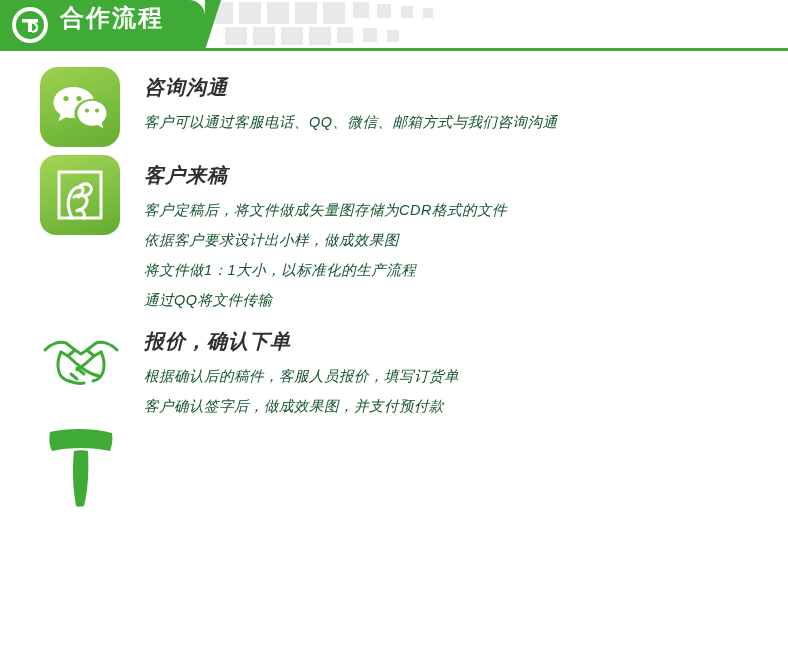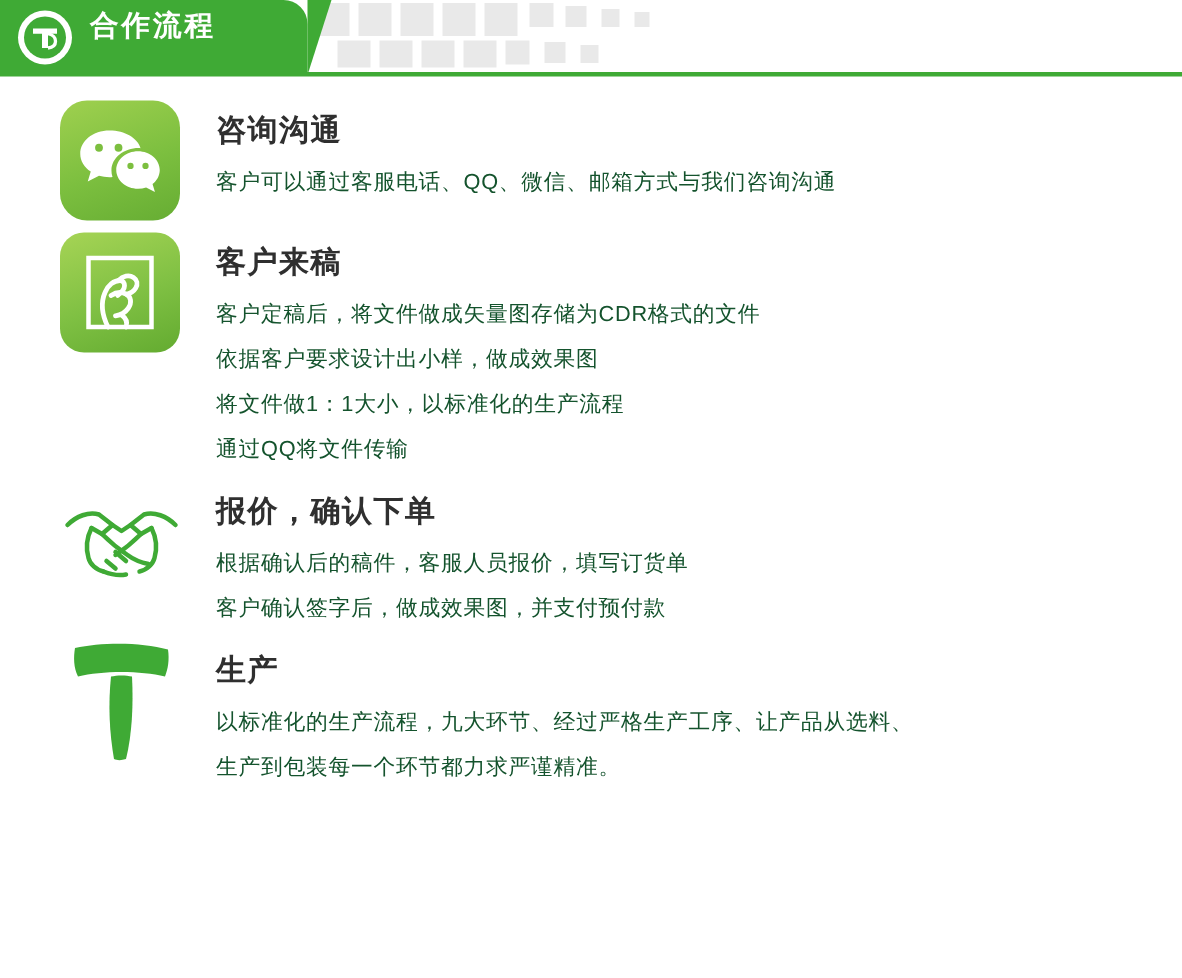--- a/index.html
+++ b/index.html
@@ -72,21 +72,21 @@
     justify-content: center;
   }
   .logo-circle svg { display: block; }
   .header-titles {
     position: absolute;
     left: 60px;
     top: 6px;
     color: #ffffff;
   }
   .header-title-cn {
-    font-size: 19px;
+    font-size: 24px;
     font-weight: bold;
     letter-spacing: 2px;
     line-height: 24px;
   }
   .header-title-en {
     font-size: 10px;
     letter-spacing: 1px;
     line-height: 14px;
     margin-top: 19px;
   }
@@ -101,20 +101,21 @@
   .sq {
     position: absolute;
     background: #e9e9e9;
   }
 
   
   .content {
     position: relative;
     width: 680px;
     padding-top: 10px;
+    font-style: italic;
   }
   .step {
     display: flex;
     align-items: flex-start;
     padding: 0 0 0 40px;
     margin-bottom: 6px;
   }
   .step-icon {
     width: 82px;
     min-width: 82px;
@@ -281,20 +282,15 @@
     <div class="step-icon">
       <div class="icon-plain">
         <svg width="74" height="84" viewBox="0 0 74 84" aria-hidden="true">
           <g fill="#3faa35">
             <path d="M6 6 C24 2 50 2 68 7 C69 14 68 20 66 25 C50 21 24 21 8 25 C5 19 5 12 6 6 Z"></path>
             <path d="M30 25 C34 24 40 24 44 25 C45 44 44 64 40 80 C37 81 34 81 32 80 C29 63 28 44 30 25 Z"></path>
           </g>
         </svg>
       </div>
     </div>
-    <div class="step-body">
-      <div class="step-title">生产</div>
-      <div class="step-line">以标准化的生产流程，九大环节、经过严格生产工序、让产品从选料、</div>
-      <div class="step-line">生产到包装每一个环节都力求严谨精准。</div>
-    </div>
   </div>
 
 </div>
 
 </body></html>

